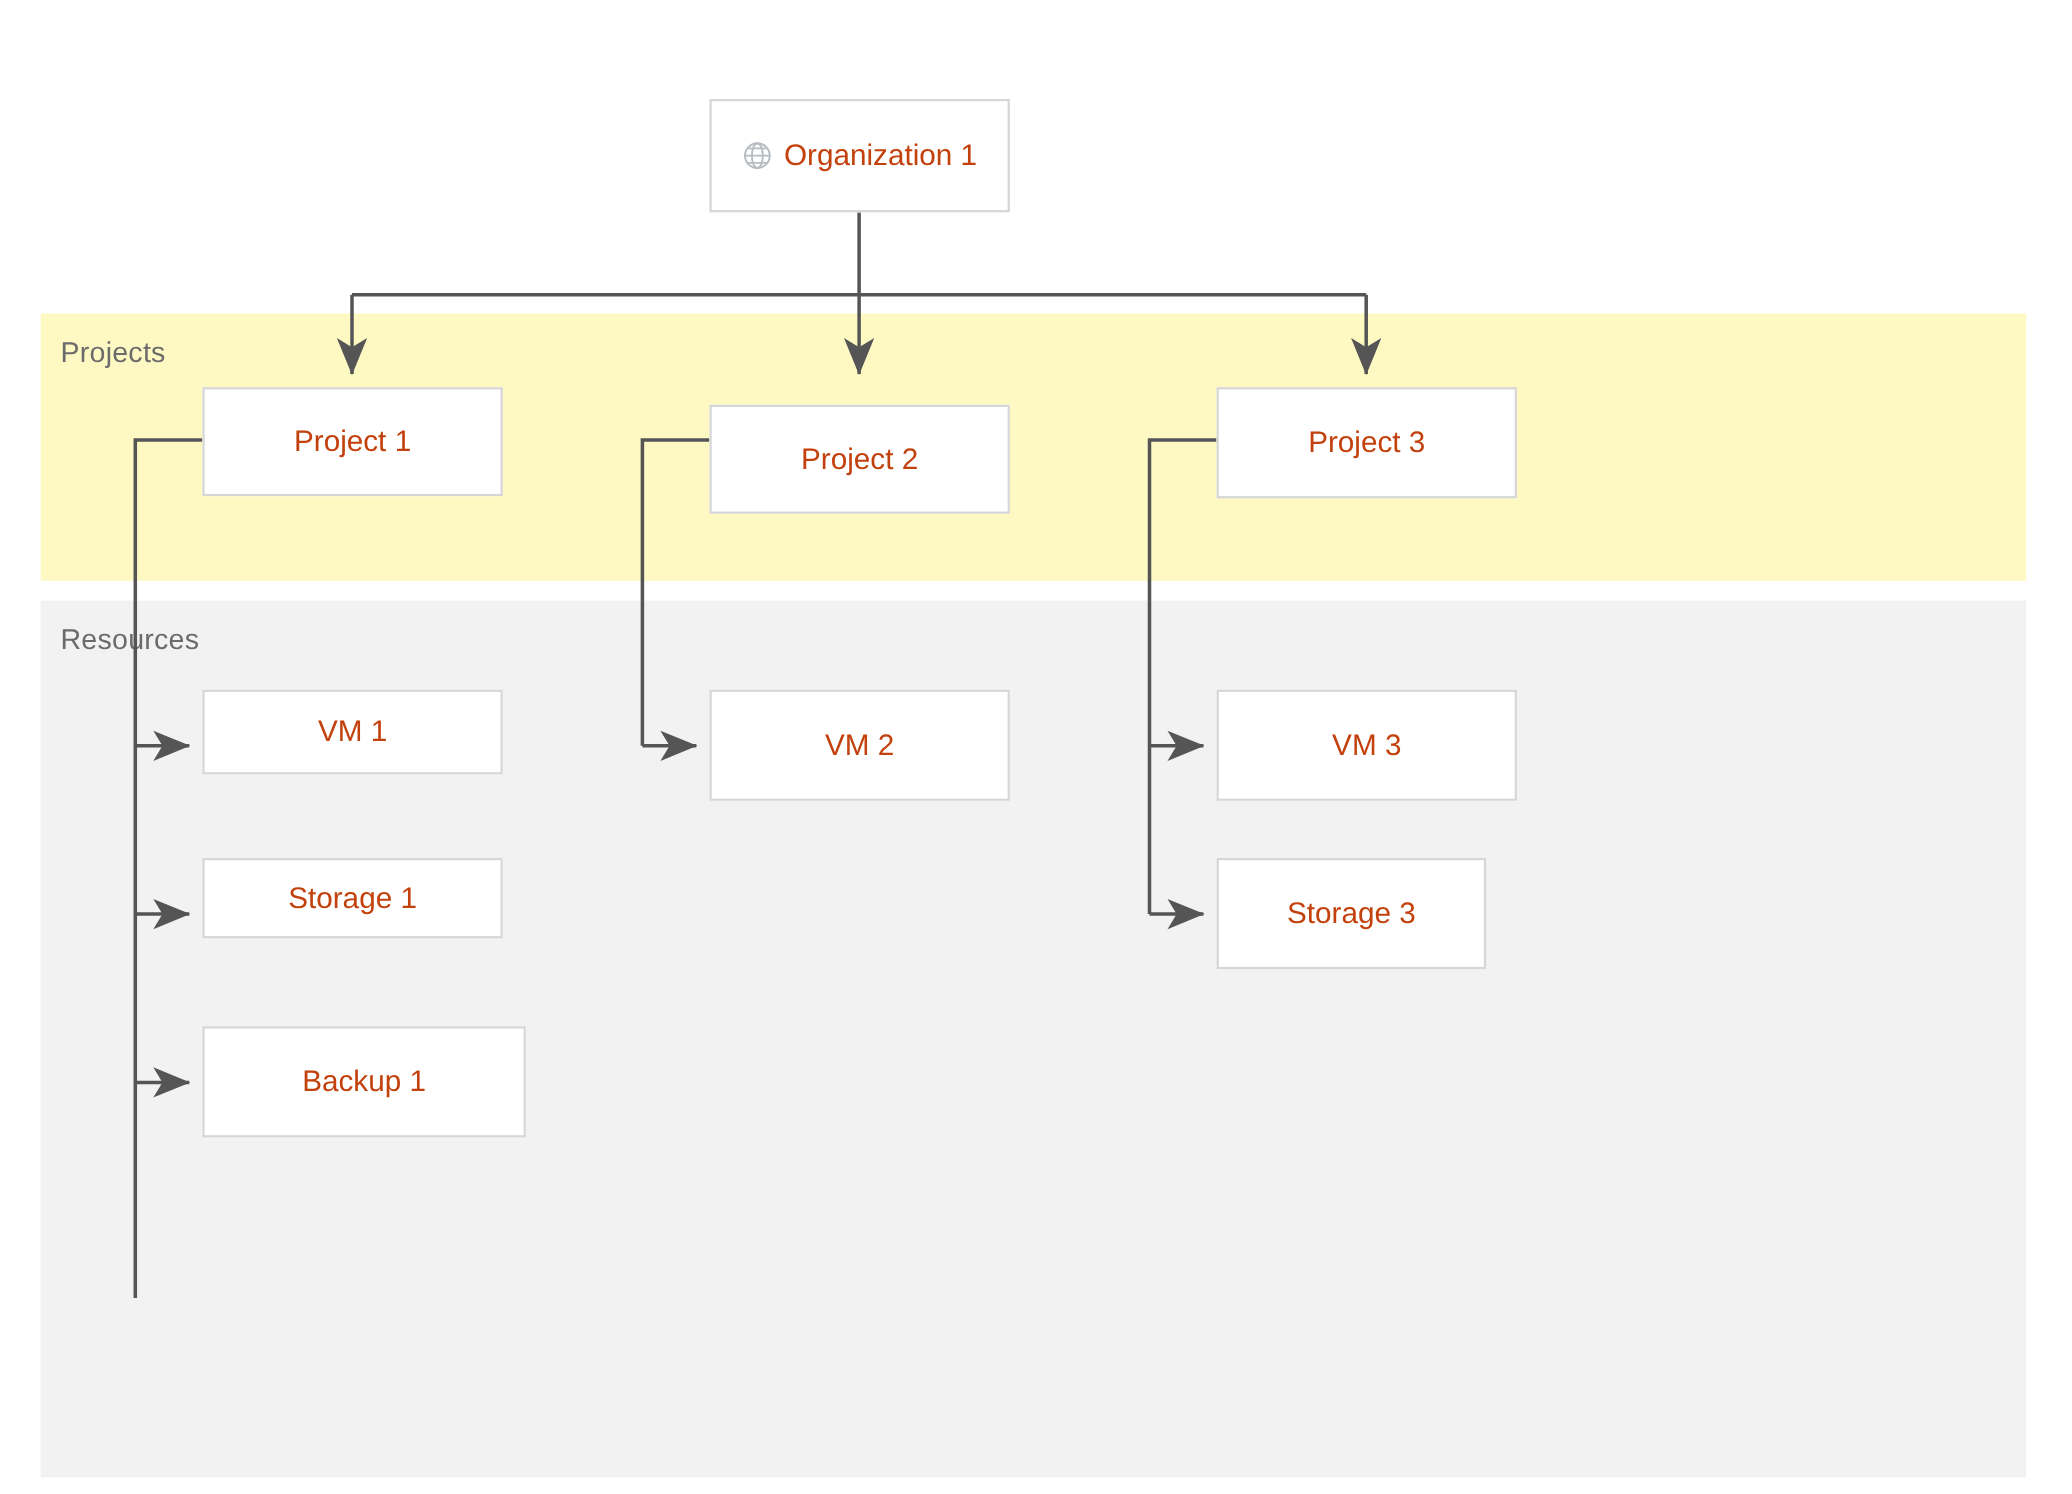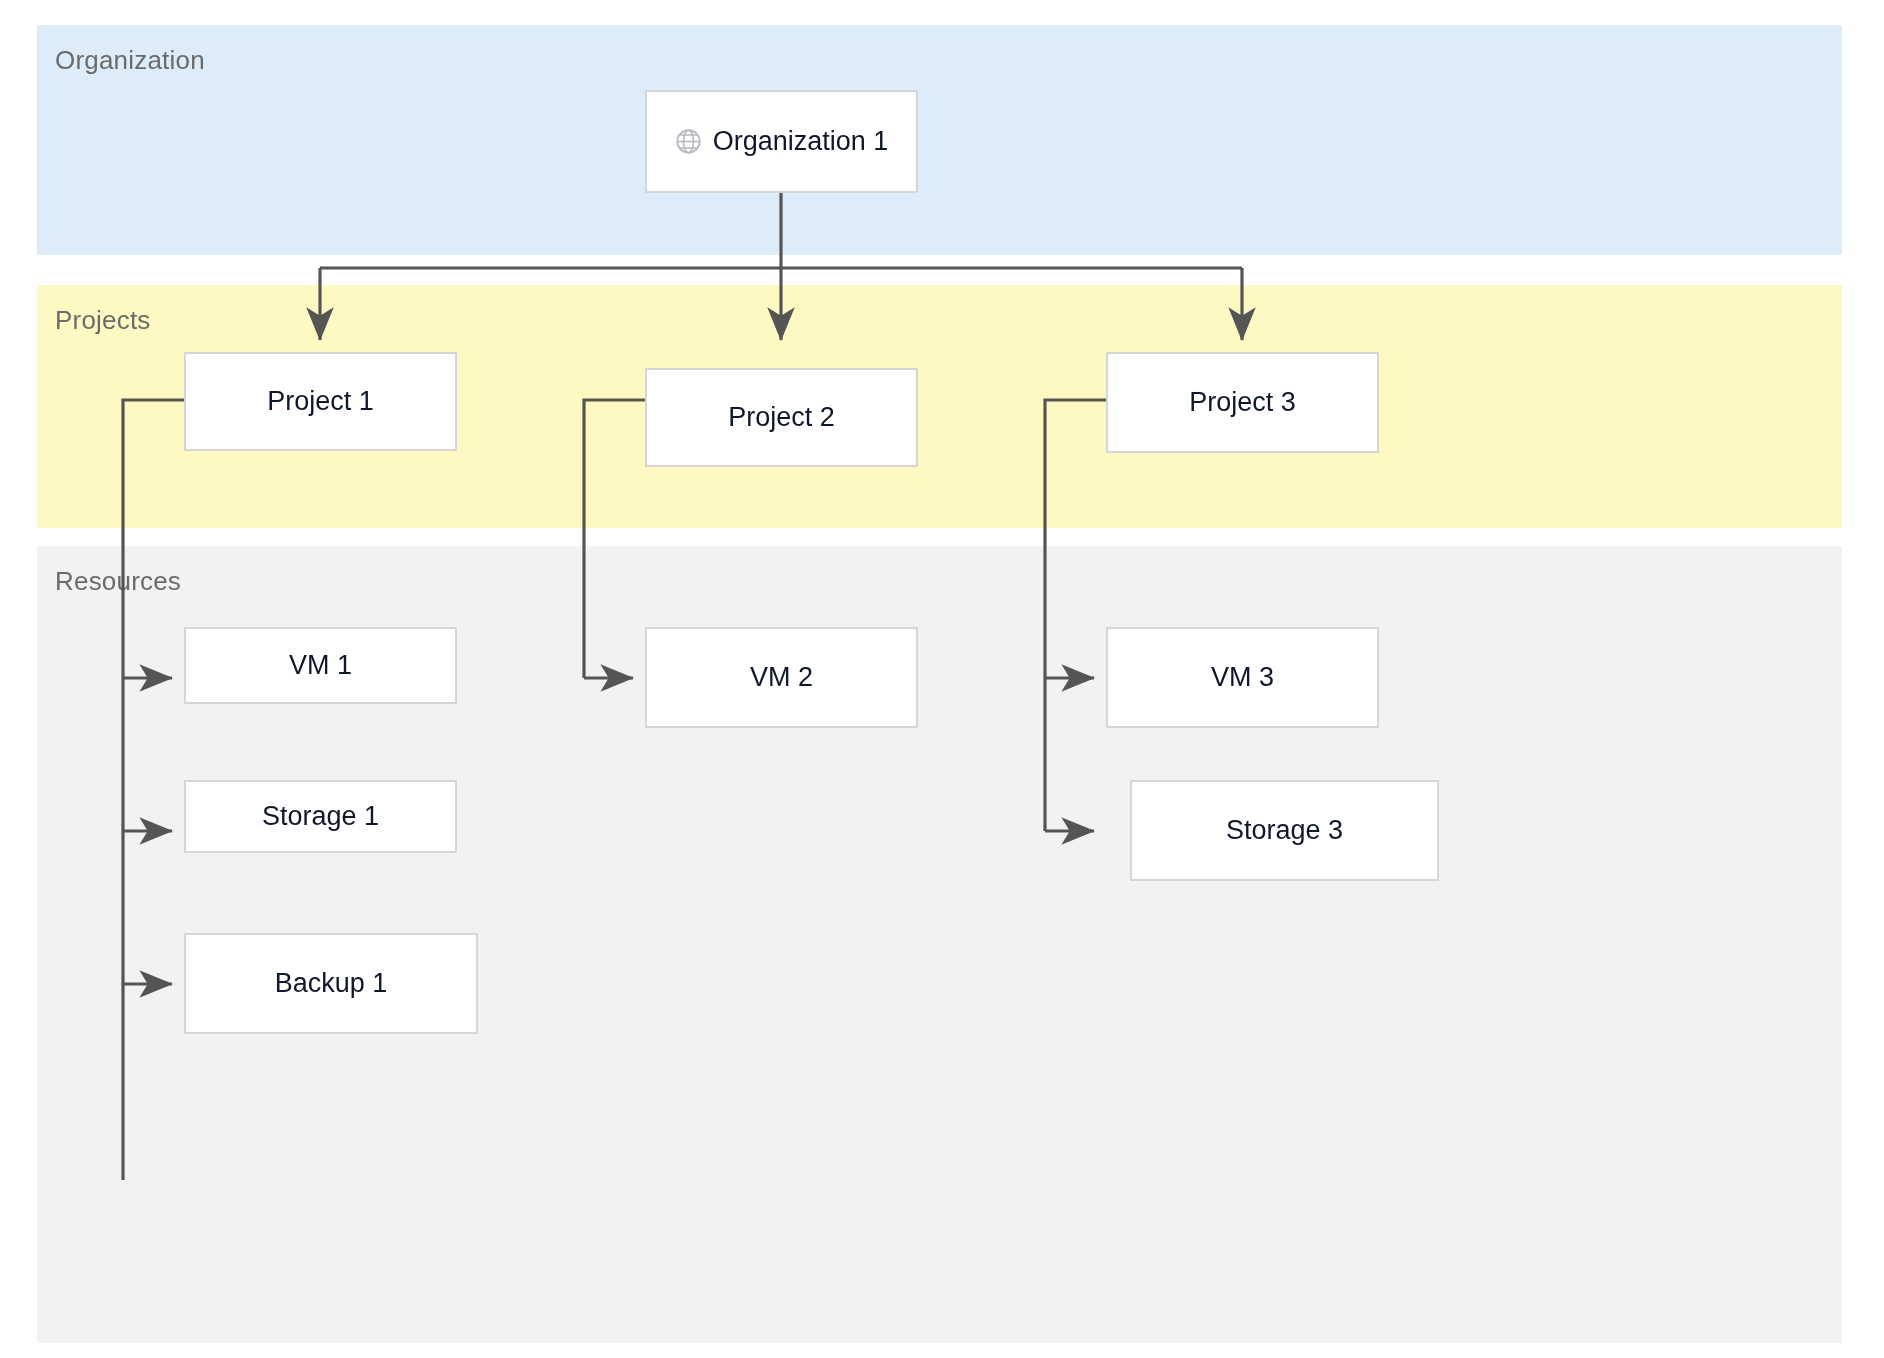--- a/index.html
+++ b/index.html
@@ -46,21 +46,21 @@
   }
   .node {
     position: absolute;
     box-sizing: border-box;
     background: #ffffff;
     border: 2px solid #d6d6d6;
     display: flex;
     align-items: center;
     justify-content: center;
     font-size: 27px;
-    color: #0f172a;
+    color: #c2410c;
     white-space: nowrap;
   }
   .node-inner {
     display: flex;
     align-items: center;
     gap: 11px;
   }
   .globe-icon {
     display: inline-block;
     width: 27px;
@@ -82,23 +82,20 @@
     stroke-width: 3.2;
     stroke-linecap: butt;
     stroke-linejoin: miter;
   }
 </style>
 </head>
 <body>
 
 <div id="canvas">
 
-  <div class="band" id="band-organization">
-    <span class="band-label">Organization</span>
-  </div>
 
   <div class="band" id="band-projects">
     <span class="band-label">Projects</span>
   </div>
 
   <div class="band" id="band-resources">
     <span class="band-label">Resources</span>
   </div>
 
   <svg class="edges" viewBox="0 0 1884 1358">
@@ -165,17 +162,17 @@
     <span>Backup 1</span>
   </div>
 
   <div class="node" style="left:645px; top:627px; width:273px; height:101px;">
     <span>VM 2</span>
   </div>
 
   <div class="node" style="left:1106px; top:627px; width:273px; height:101px;">
     <span>VM 3</span>
   </div>
-  <div class="node" style="left:1106px; top:780px; width:309px; height:101px;margin-left:24px;">
+  <div class="node" style="left:1106px; top:780px; width:245px; height:101px;">
     <span>Storage 3</span>
   </div>
 
 </div>
 
 </body></html>

